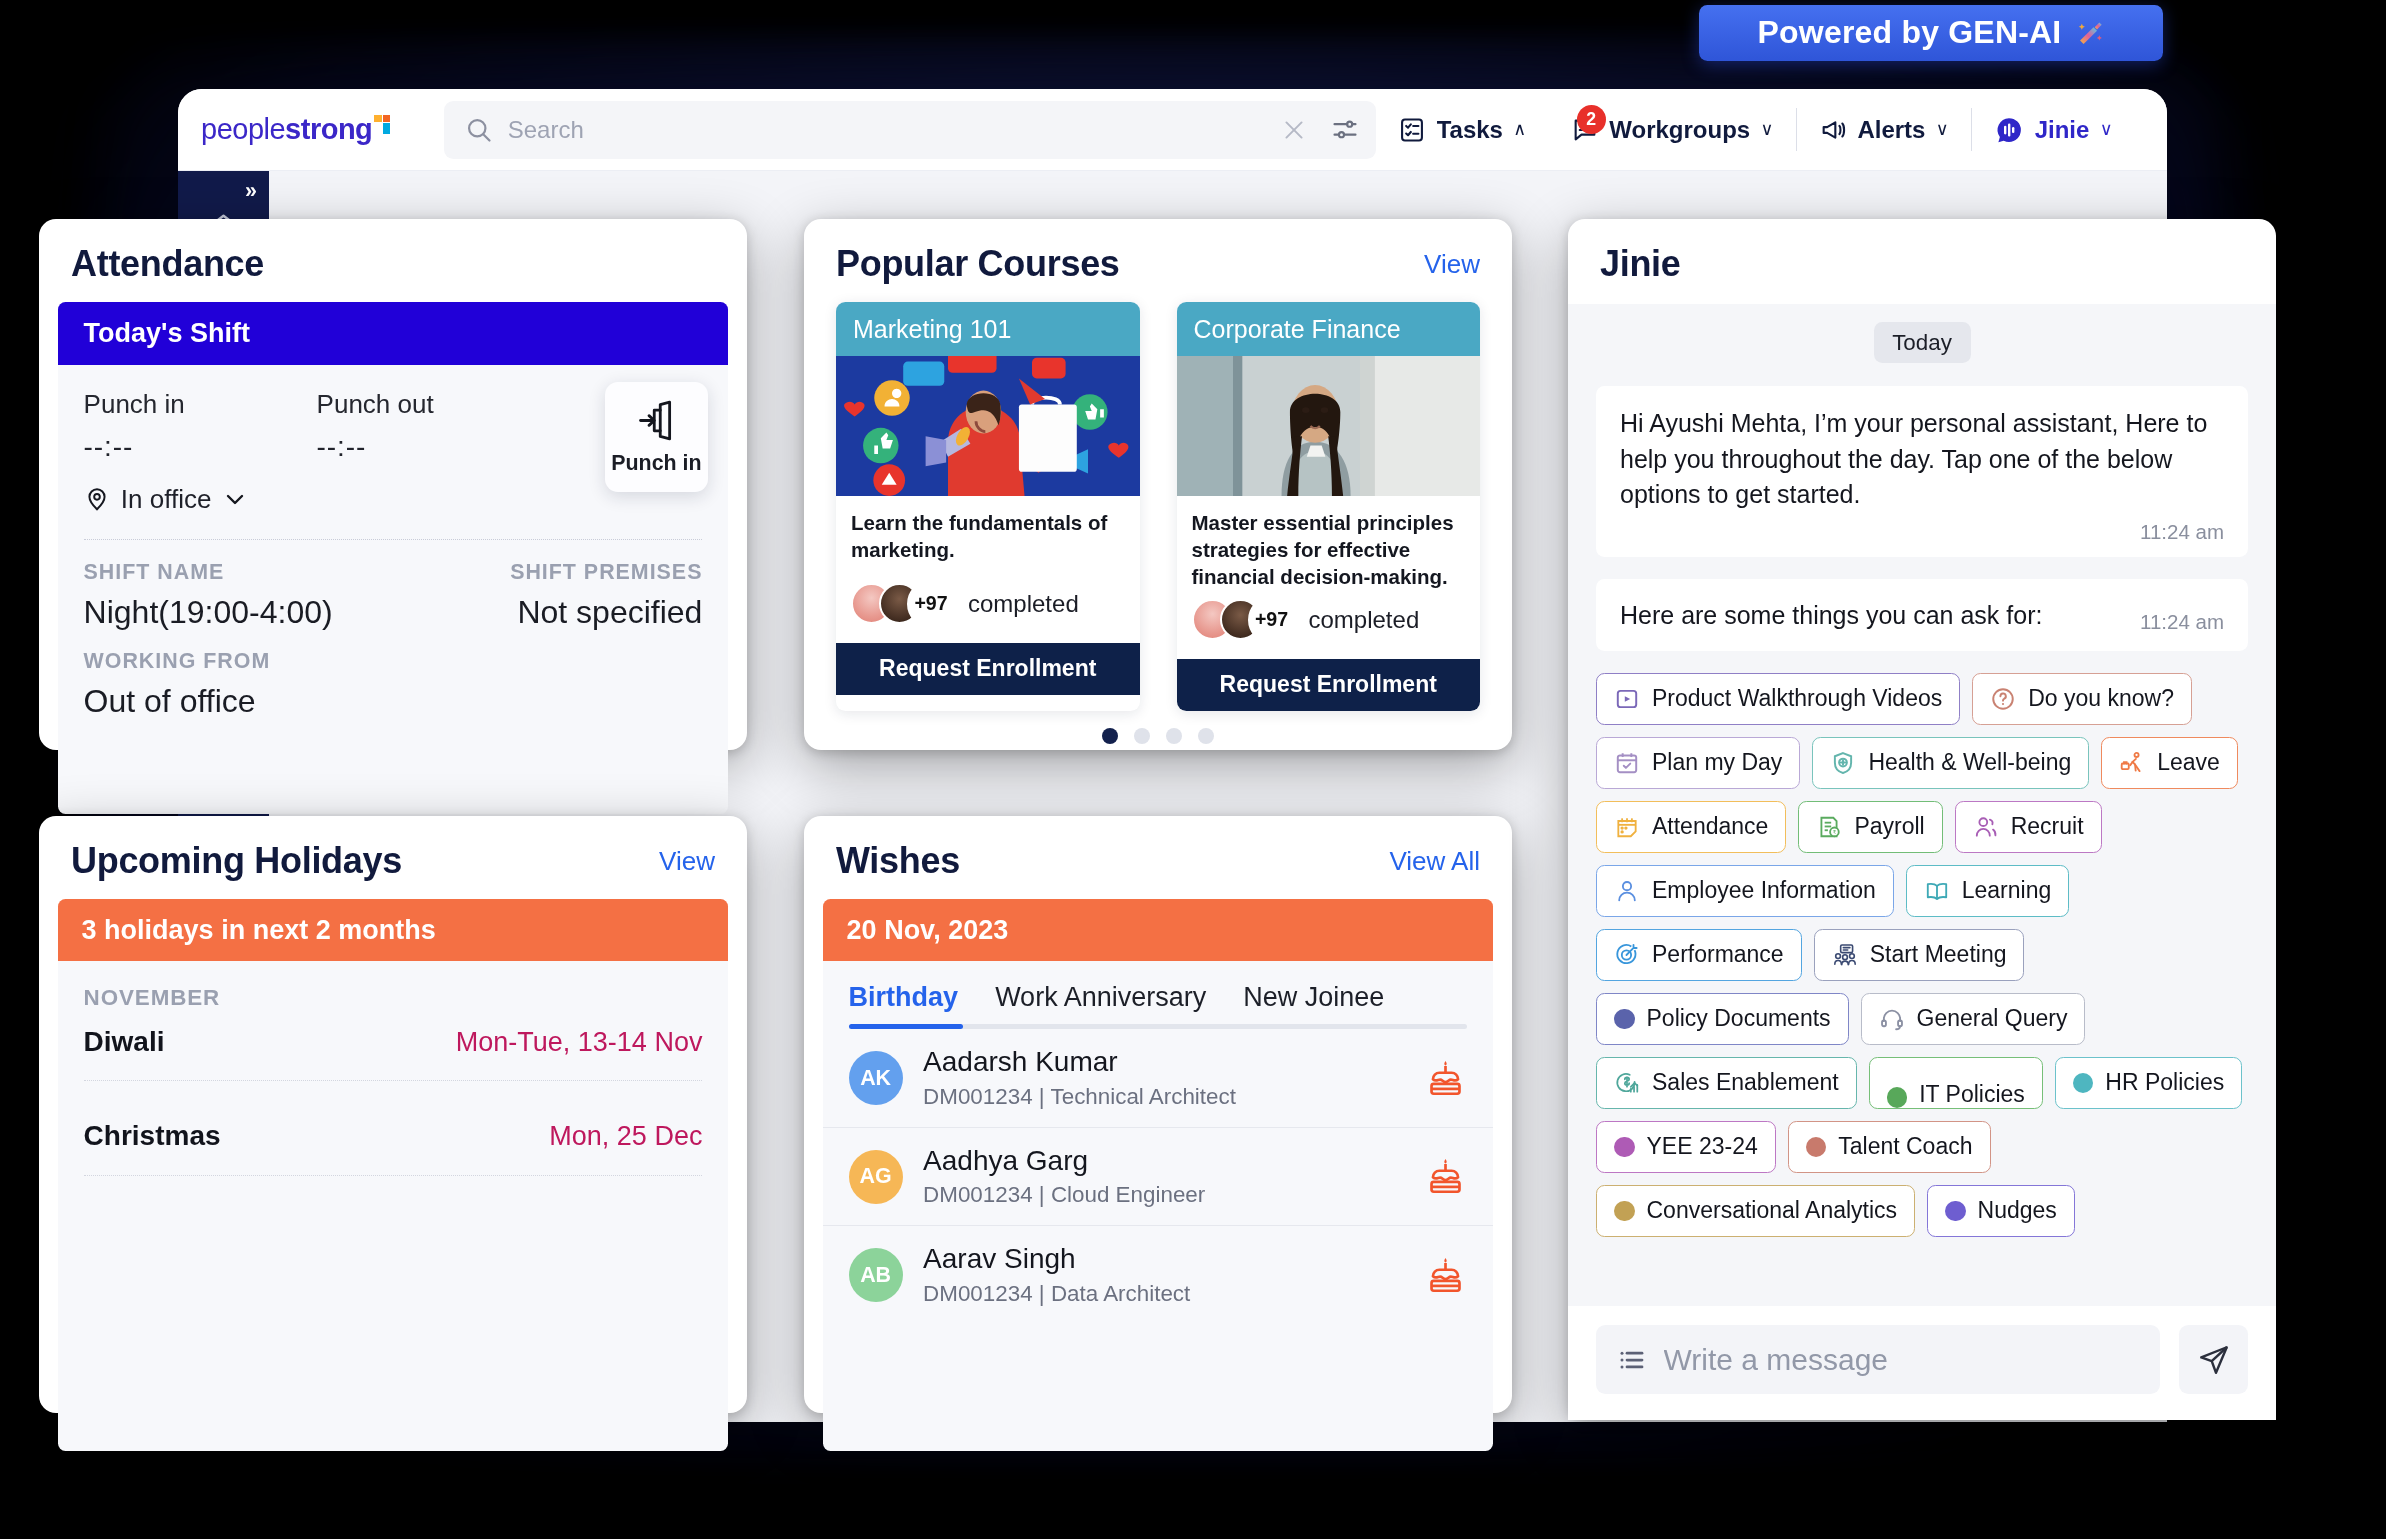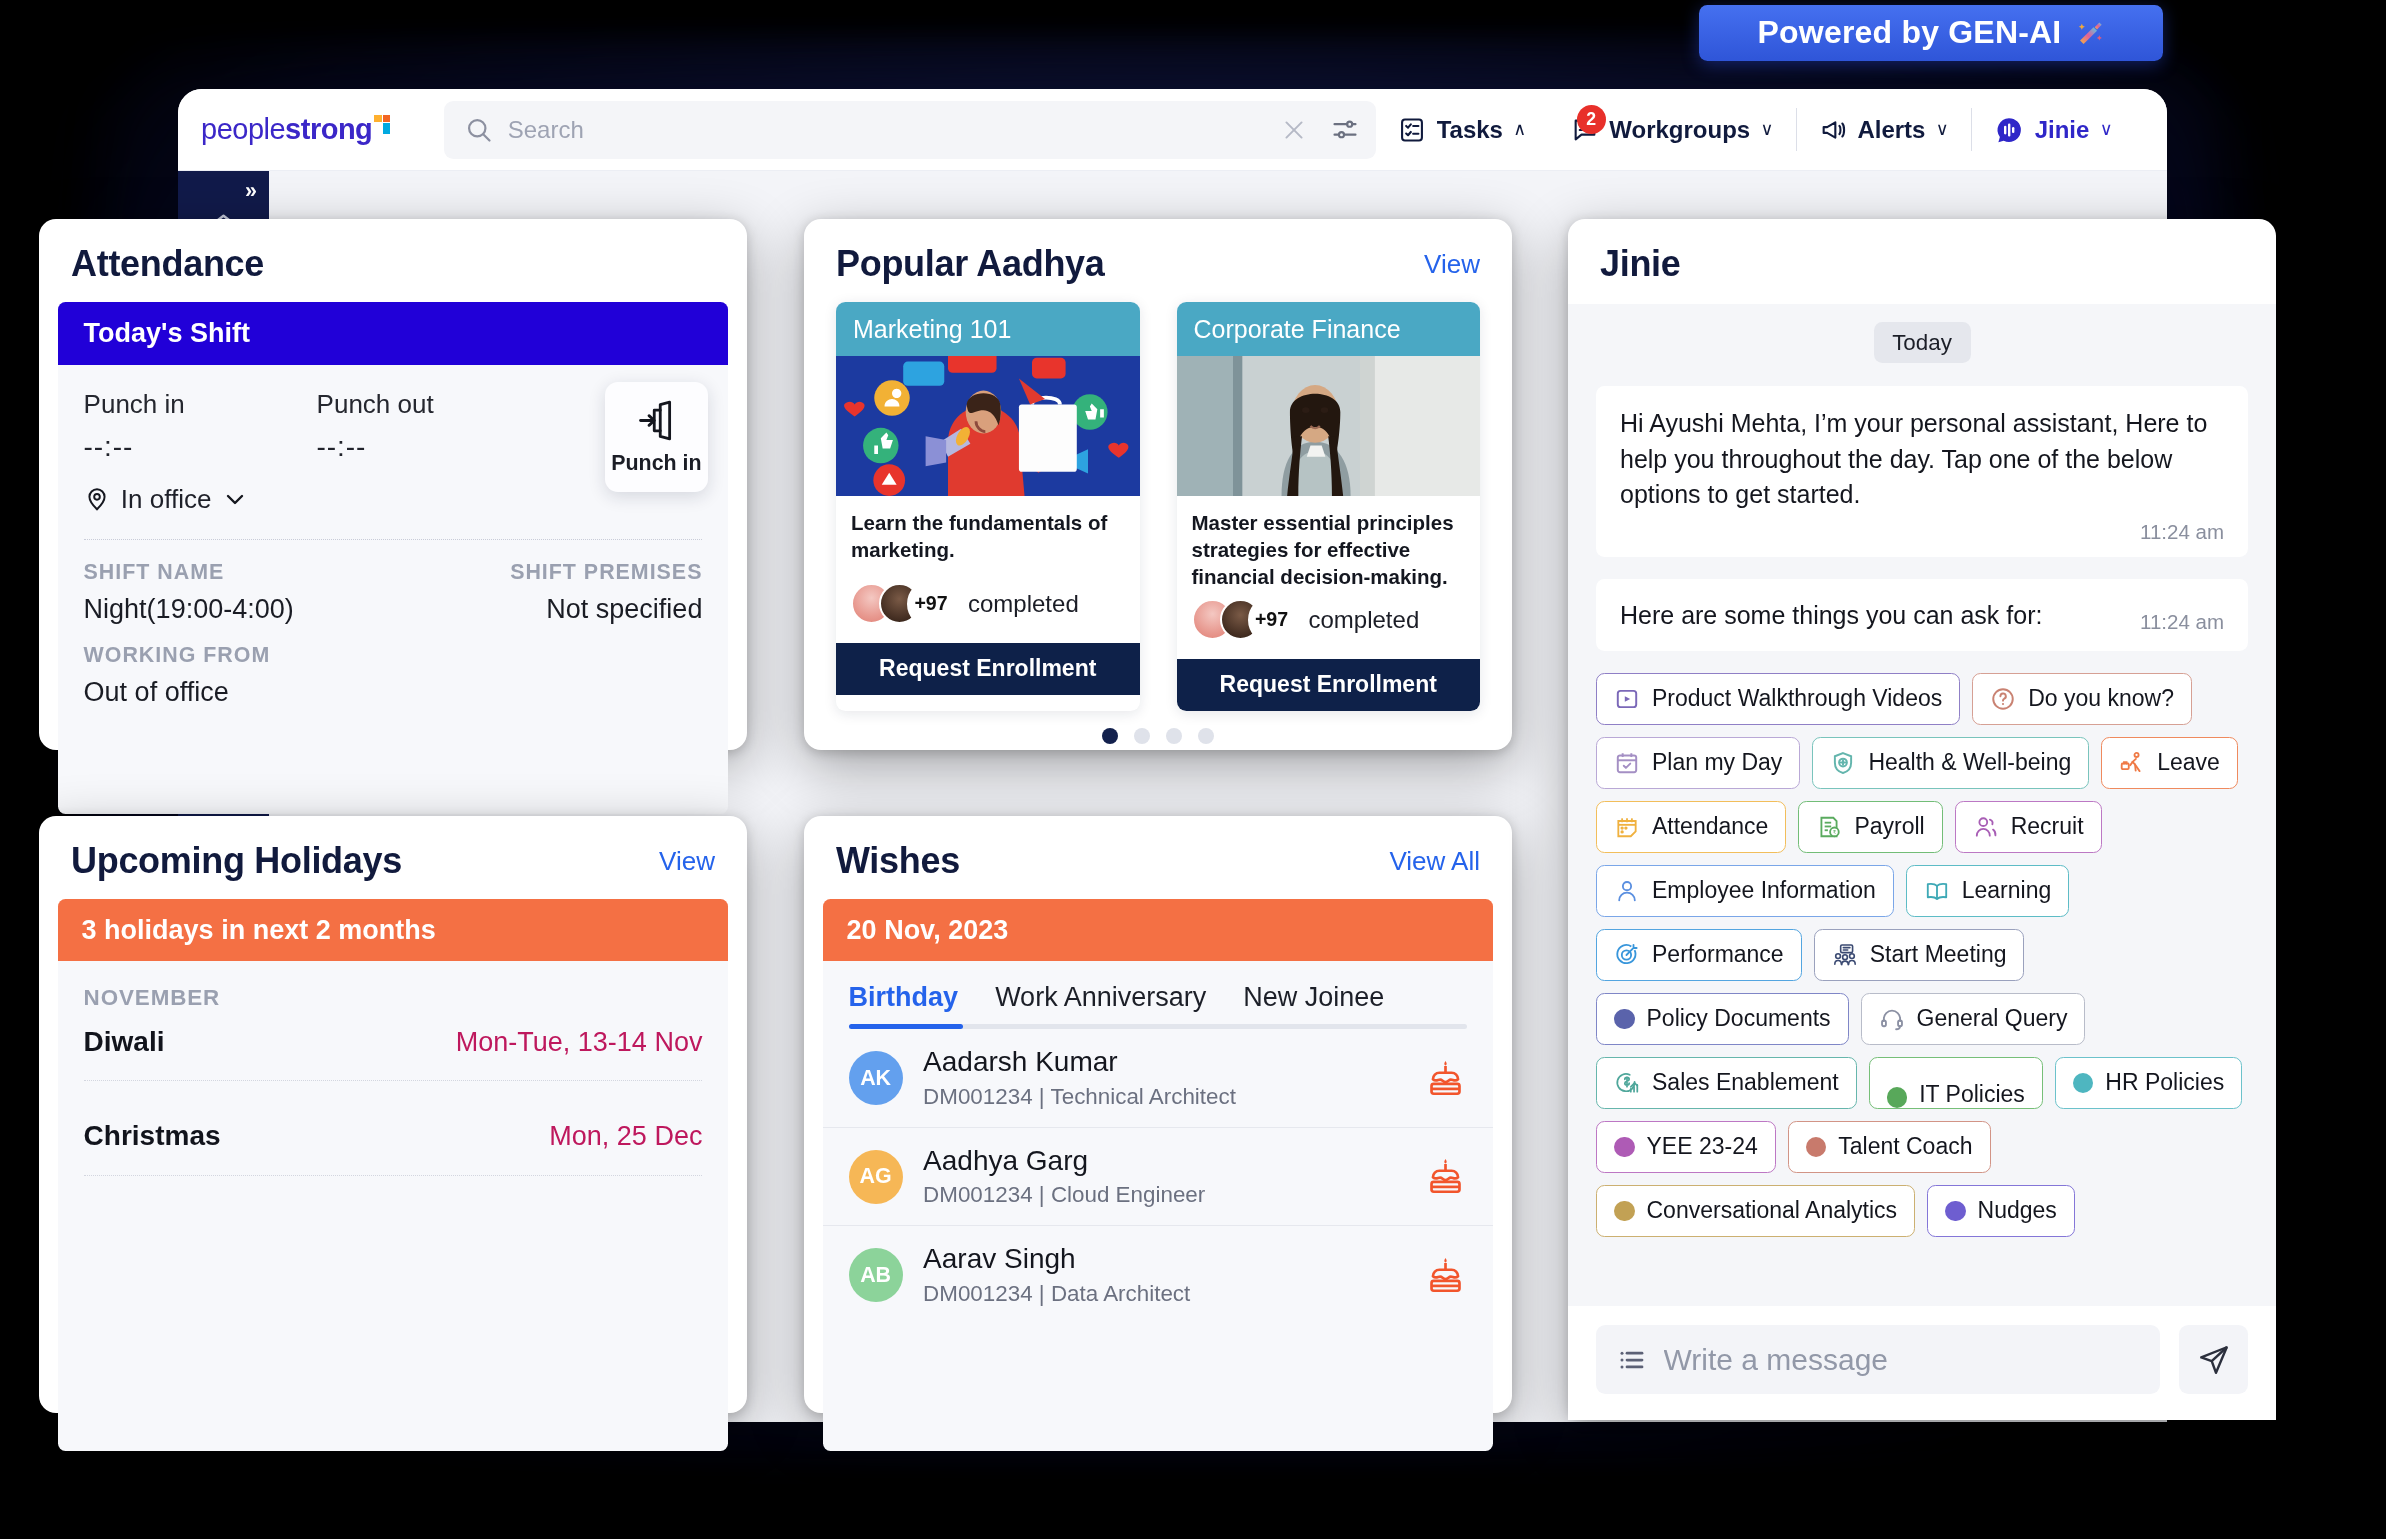--- a/index.html
+++ b/index.html
@@ -114,21 +114,21 @@
     position:absolute; right:20.5px; top:17px; width:103px; height:110px;
     background:#fdfdff; border-radius:13px; box-shadow:0 4.7px 17px rgba(20,25,60,.14);
     display:flex; flex-direction:column; align-items:center; justify-content:center; gap:7.5px; cursor:pointer;
   }
   .punchbtn .pb{ font-size:21.4px; font-weight:bold; color:#1b1d26;}
   .dashdiv{ margin:24px 26px 0 26px; border-top:1.9px dotted #c9ccd8;}
   .metagrid{ display:flex; padding:20.5px 26px 0 26px;}
   .metacol{ flex:1; }
   .metacol.right{ text-align:right; }
   .mk{ font-size:21.4px; color:#9aa0b0; letter-spacing:1px; font-weight:bold;}
-  .mv{ font-size:27px; color:#1a1c24; margin-top:8.4px;}
+  .mv{ font-size:32px; color:#1a1c24; margin-top:8.4px;}
   .metarow2{ padding:18.6px 26px 0 26px;}
 
   
   #courses{ left:804px; top:219px; width:708px; height:531px; }
   .coursewrap{ display:flex; gap:37px; padding:0 32px; }
   .course{ width:308px; border-radius:9.3px; overflow:hidden; box-shadow:0 2.8px 13px rgba(20,25,60,.10); background:#fff;}
   .ctitlebar{ height:54px; background:#4aa8c4; display:flex; align-items:center; padding-left:17px;}
   .ctitlebar span{ color:#fff; font-size:25px; font-weight:500;}
   .cimg{ height:140px; position:relative; overflow:hidden; }
   .cimg.mk1{ background:#1f3a93; }
@@ -402,21 +402,21 @@
       </div>
       <div class="metarow2">
         <div class="mk">WORKING FROM</div>
         <div class="mv">Out of office</div>
       </div>
     </div>
   </div>
 
   <div class="card" id="courses">
     <div class="cardhead">
-      <span class="cardtitle">Popular  Aadhya</span>
+      <span class="cardtitle">Popular  Courses</span>
       <span class="viewlink">View</span>
     </div>
     <div class="coursewrap">
 
       <div class="course">
         <div class="ctitlebar">
           <span>Marketing 101</span>
         </div>
         <div class="cimg mk1">
           <svg width="308" height="140" viewBox="0 0 330 150">

